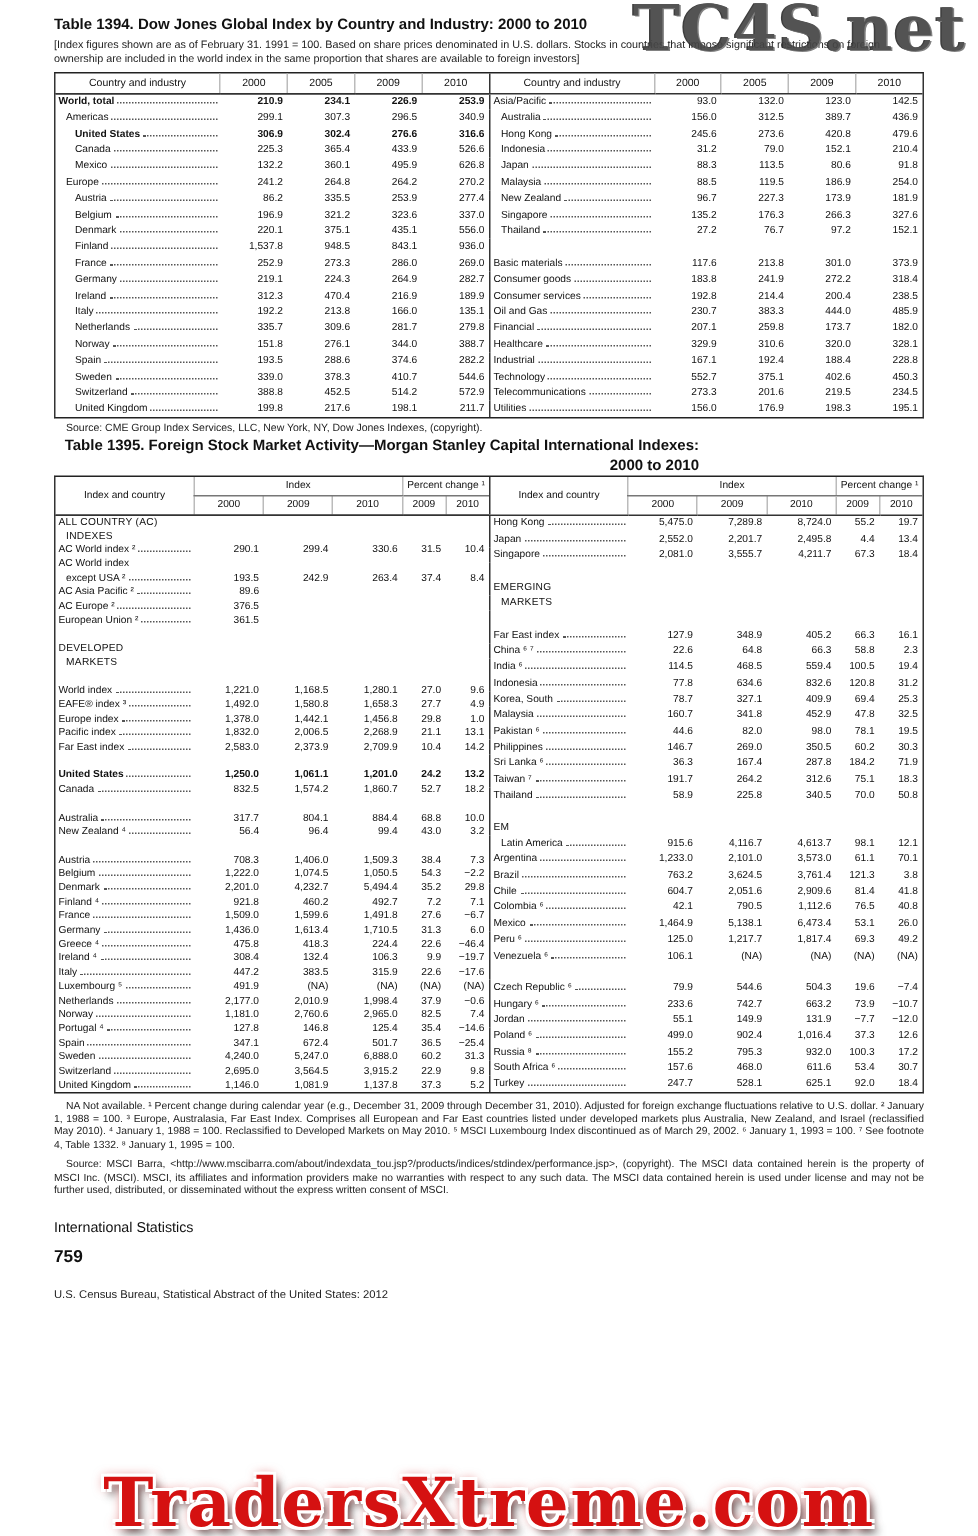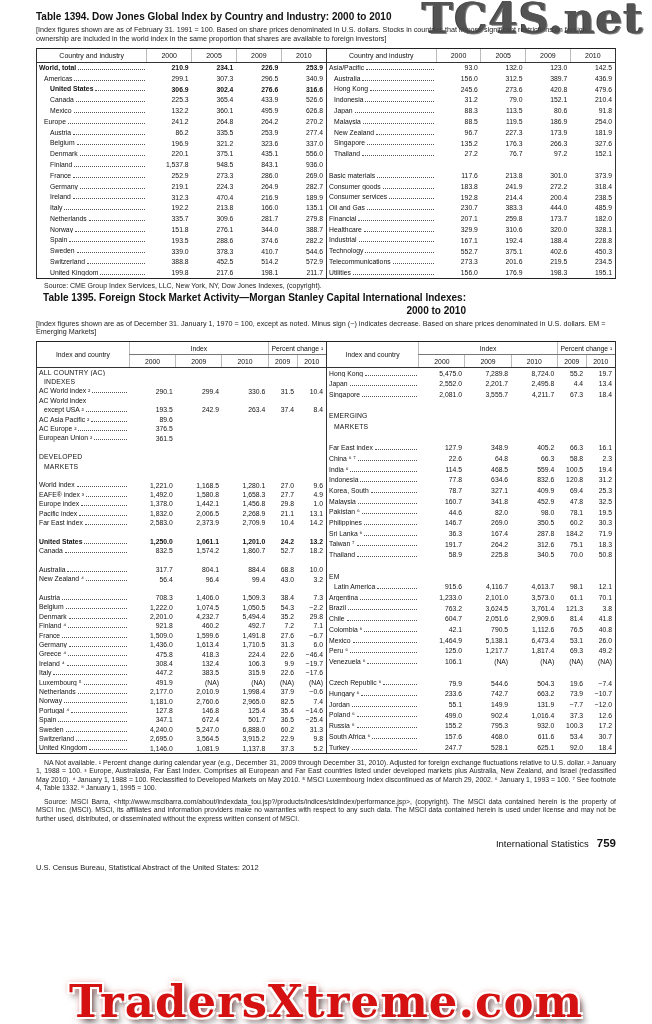--- a/index.html
+++ b/index.html
@@ -31,21 +31,21 @@
   .b{font-weight:bold;}
   .lb{display:flex;align-items:baseline;overflow:hidden;white-space:nowrap;padding-left:2px;}
   .in1 .lb{padding-left:7px;}
   .in2 .lb{padding-left:13px;}
   .dots{flex:1 1 auto;border-bottom:1px dotted #555;margin:0 2px 1.5px 2px;min-width:3px;}
   .hd .lb{letter-spacing:.2px;}
 
   p.src{font-size:7px;line-height:8.6px;margin:3px 0 0 0;text-indent:8px;color:#222;}
   p.fnotes{font-size:6.9px;line-height:8.5px;margin:5px 0 0 0;text-align:justify;text-indent:8px;color:#222;}
 
-  .page-footer{display:flex;justify-content:flex-end;align-items:flex-end;gap:8px;margin-top:14px;}
+  .page-footer{display:flex;justify-content:flex-end;align-items:flex-start;gap:8px;margin-top:14px;flex-direction:column;}
   .pf-section{font-size:9.5px;}
   .pf-page{font-size:11.5px;font-weight:bold;}
   .census-line{font-size:7.5px;margin-top:14px;color:#222;}
 
   .wm-top{position:absolute;top:-6px;right:8px;font-family:"DejaVu Serif",serif;font-weight:bold;
           font-size:42px;color:#454545;letter-spacing:1px;opacity:.92;
           text-shadow:1px 1px 0 #777, -1px 0 0 #2e2e2e;}
   .wm-mid{position:absolute;top:452px;left:163px;font-family:"DejaVu Serif",serif;font-weight:bold;
           font-size:33px;color:#c40f0f;letter-spacing:2px;
           text-shadow:-2px -2px 0 #fff,2px -2px 0 #fff,-2px 2px 0 #fff,2px 2px 0 #fff,
@@ -581,21 +581,20 @@
               <td class="num">176.9</td>
               <td class="num">198.3</td>
               <td class="num">195.1</td>
             </tr>
           </tbody>
       </table>
     </div>
     <p class="src">Source: CME Group Index Services, LLC, New York, NY, Dow Jones Indexes, (copyright).</p>
 
     <h2 class="tbl-title t1395-title">Table 1395. Foreign Stock Market Activity—Morgan Stanley Capital International Indexes: 2000 to 2010</h2>
-    <p class="note">[Index figures shown are as of December 31. January 1, 1970 = 100, except as noted. Minus sign (−) indicates decrease. Based on share prices denominated in U.S. dollars. EM = Emerging Markets]</p>
 
     <div class="tblwrap t1395">
       <table>
         <colgroup>
             <col style="width:32%">
             <col style="width:16%">
             <col style="width:16%">
             <col style="width:16%">
             <col style="width:10%">
             <col style="width:10%">

